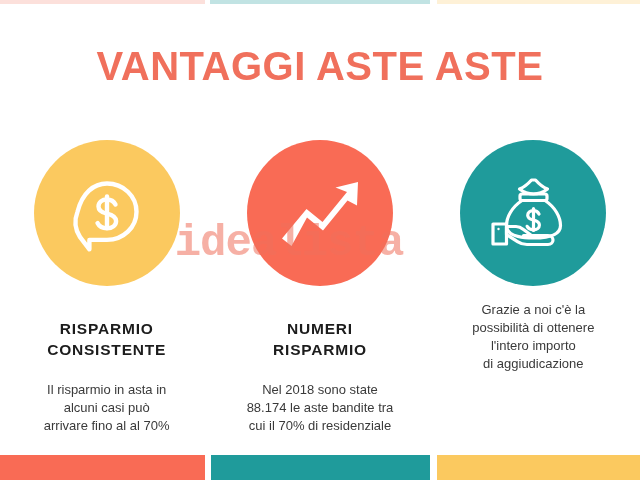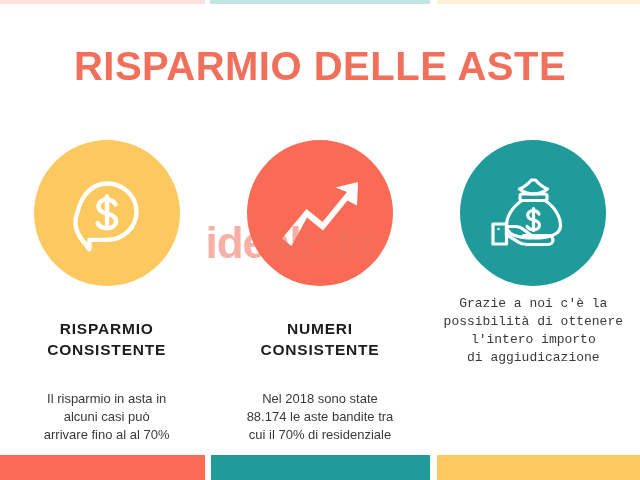--- a/index.html
+++ b/index.html
@@ -86,45 +86,46 @@
     font-size: 15.5px;
     font-weight: bold;
     letter-spacing: 0.8px;
     color: #1c1c1c;
     text-align: center;
     line-height: 1.35;
     white-space: pre-line;
   }
 
   .col-body {
-    margin-top: 29px;
+    margin-top: 20px;
     font-size: 13px;
     color: #3a3a3a;
     text-align: center;
     line-height: 1.38;
     white-space: pre-line;
   }
 
   
-  .col-3 .col-body { margin-top: 9px; font-family: Liberation Mono, monospace; }
+  .col-3 .col-body { margin-top: 15px; }
 
   
   .watermark {
     position: absolute;
     top: 218px;
     left: 0;
     width: 578px;
     text-align: center;
     font-size: 44px;
     font-weight: bold;
     letter-spacing: -1px;
     color: #f0705c;
     opacity: 0.55;
     pointer-events: none;
     user-select: none;
+    font-family: Liberation Mono, monospace;
   }
 
   
   .bottom-bars {
     position: absolute;
     left: 0;
     top: 455px;
     width: 640px;
     height: 25px;
     display: flex;
@@ -142,21 +143,21 @@
 <div id="canvas">
 
   <div class="top-strip">
     <div class="seg seg-coral"></div>
     <div class="seg seg-gap1"></div>
     <div class="seg seg-teal"></div>
     <div class="seg seg-gap2"></div>
     <div class="seg seg-yellow"></div>
   </div>
 
-  <div class="title">RISPARMIO DELLE ASTE</div>
+  <div class="title">VANTAGGI ASTE ASTE</div>
 
   <div class="columns">
 
     <div class="col col-1">
       <div class="badge" style="background:#fbc95f">
 
         <span>
           <svg width="78" height="78" viewBox="0 0 78 78" fill="none" stroke="#ffffff" stroke-width="4.4" stroke-linecap="round" stroke-linejoin="round">
             <path d="M39 9.5c16.3 0 29.5 12.6 29.5 28.2 0 15.6 -13.2 28.2 -29.5 28.2
                      h-17.6 v9.4 l-9.3 -12.1 a28.1 28.1 0 0 1 -2.6 -25.5
@@ -179,21 +180,21 @@
       <div class="badge" style="background:#f96b55">
 
         <span>
           <svg width="84" height="74" viewBox="0 0 84 74" fill="#ffffff">
             <path d="M4 62.5 L28.5 33 L44.5 46 L69 16 L57.5 11.5 L80 6 L79 29.5
                      L69.5 24.5 L45 54.5 L29 41.5 L13.5 70 Z"></path>
           </svg>
         </span>
       </div>
       <div class="col-heading">NUMERI
-CONSISTENTE</div>
+RISPARMIO</div>
       <div class="col-body">Nel 2018 sono state
 88.174 le aste bandite tra
 cui il 70% di residenziale</div>
     </div>
 
     <div class="col col-3">
       <div class="badge" style="background:#1f9b9b">
 
         <span>
           <svg width="88" height="78" viewBox="0 0 88 78" fill="none" stroke="#ffffff" stroke-width="3.2" stroke-linecap="round" stroke-linejoin="round">

